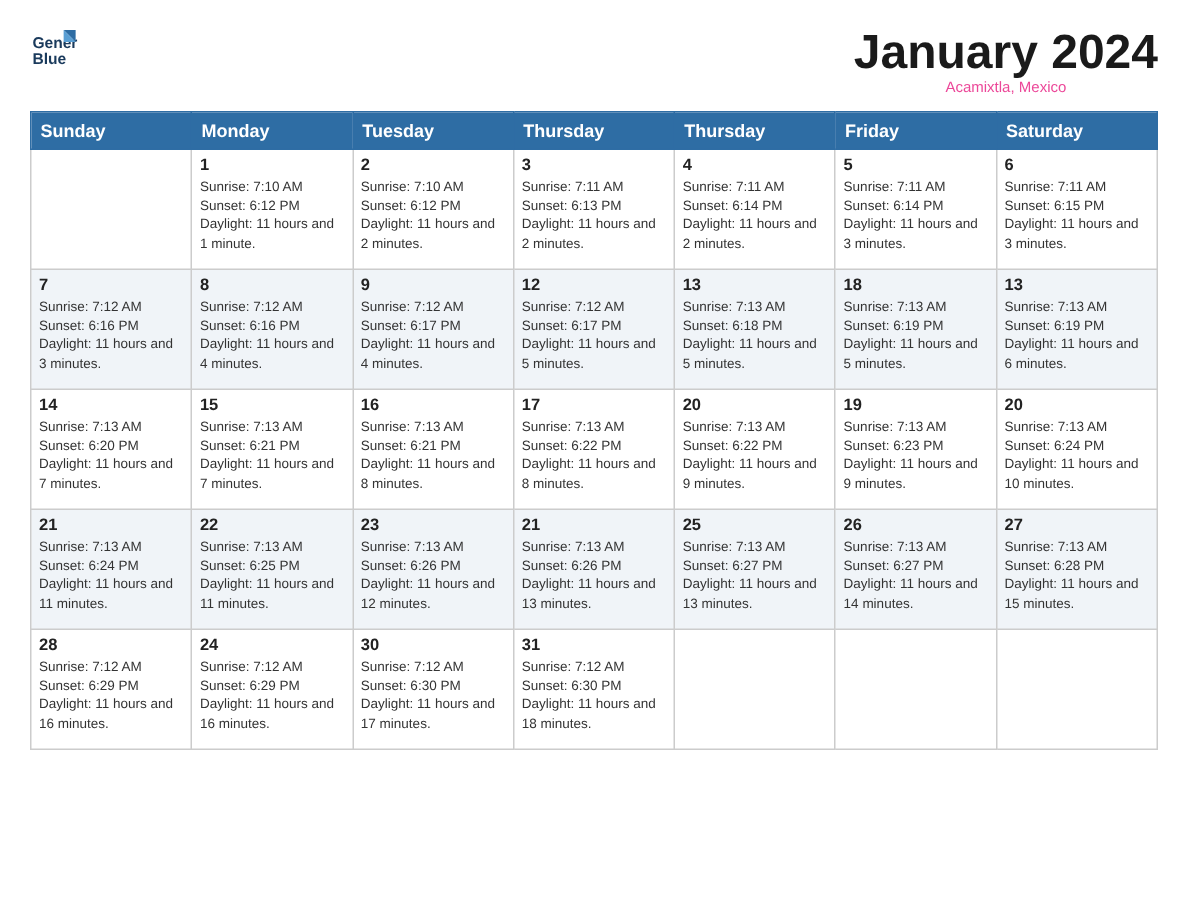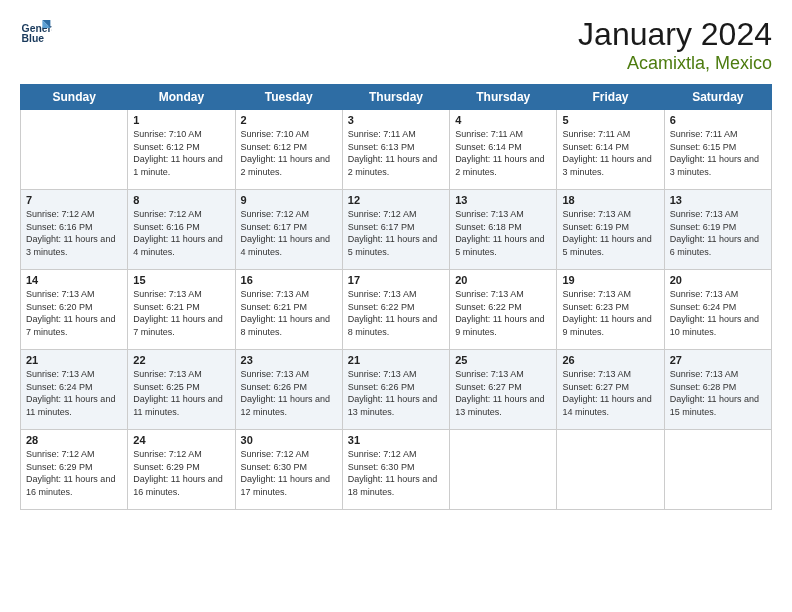--- a/index.html
+++ b/index.html
@@ -29,38 +29,39 @@
     }
     .logo-icon {
       width: 32px;
       height: 32px;
     }
     .title-block {
       text-align: right;
     }
     .month-title {
       font-size: 32px;
-      font-weight: normal;
+      font-weight: bold;
       color: #1a1a1a;
     }
     .subtitle {
-      font-size: 18px;
-      color: #4d7c0f;
+      font-size: 10px;
+      color: #ec4899;
+      text-align: center;
     }
     table {
       width: 100%;
       border-collapse: collapse;
       table-layout: fixed;
     }
     thead tr th {
       background-color: #2e6da4;
       color: #fff;
       font-size: 12px;
       font-weight: bold;
-      text-align: center;
+      text-align: left;
       padding: 5px 6px;
       border: 1px solid #2e6da4;
     }
     tbody tr td {
       border: 1px solid #ccc;
       vertical-align: top;
       padding: 4px 5px;
       font-size: 9.5px;
       color: #222;
       height: 80px;

